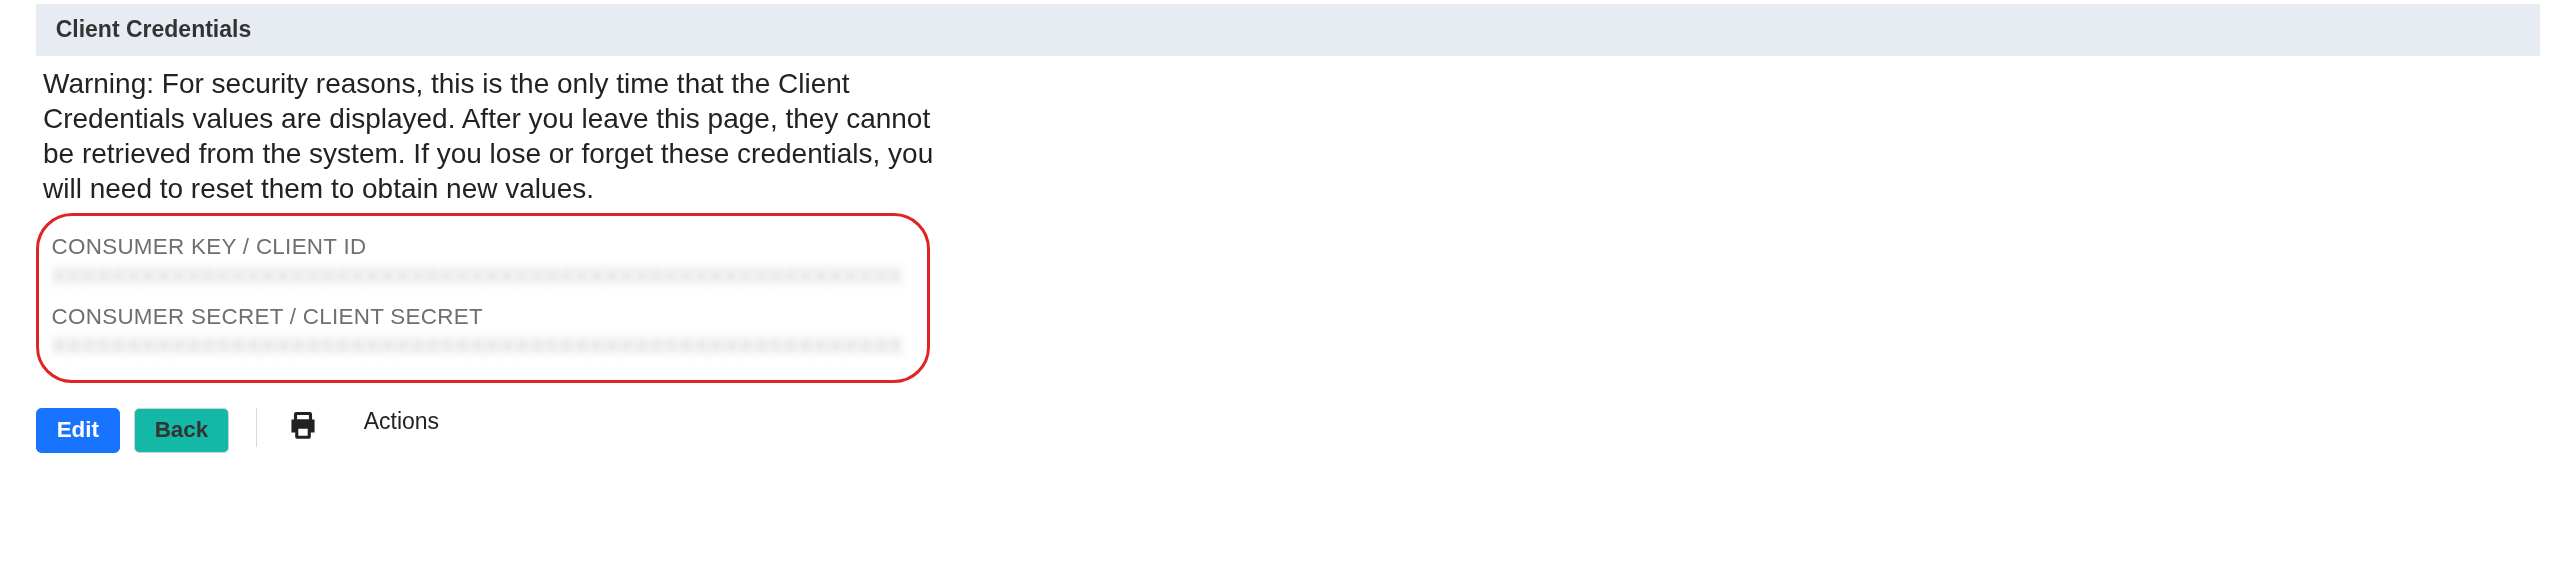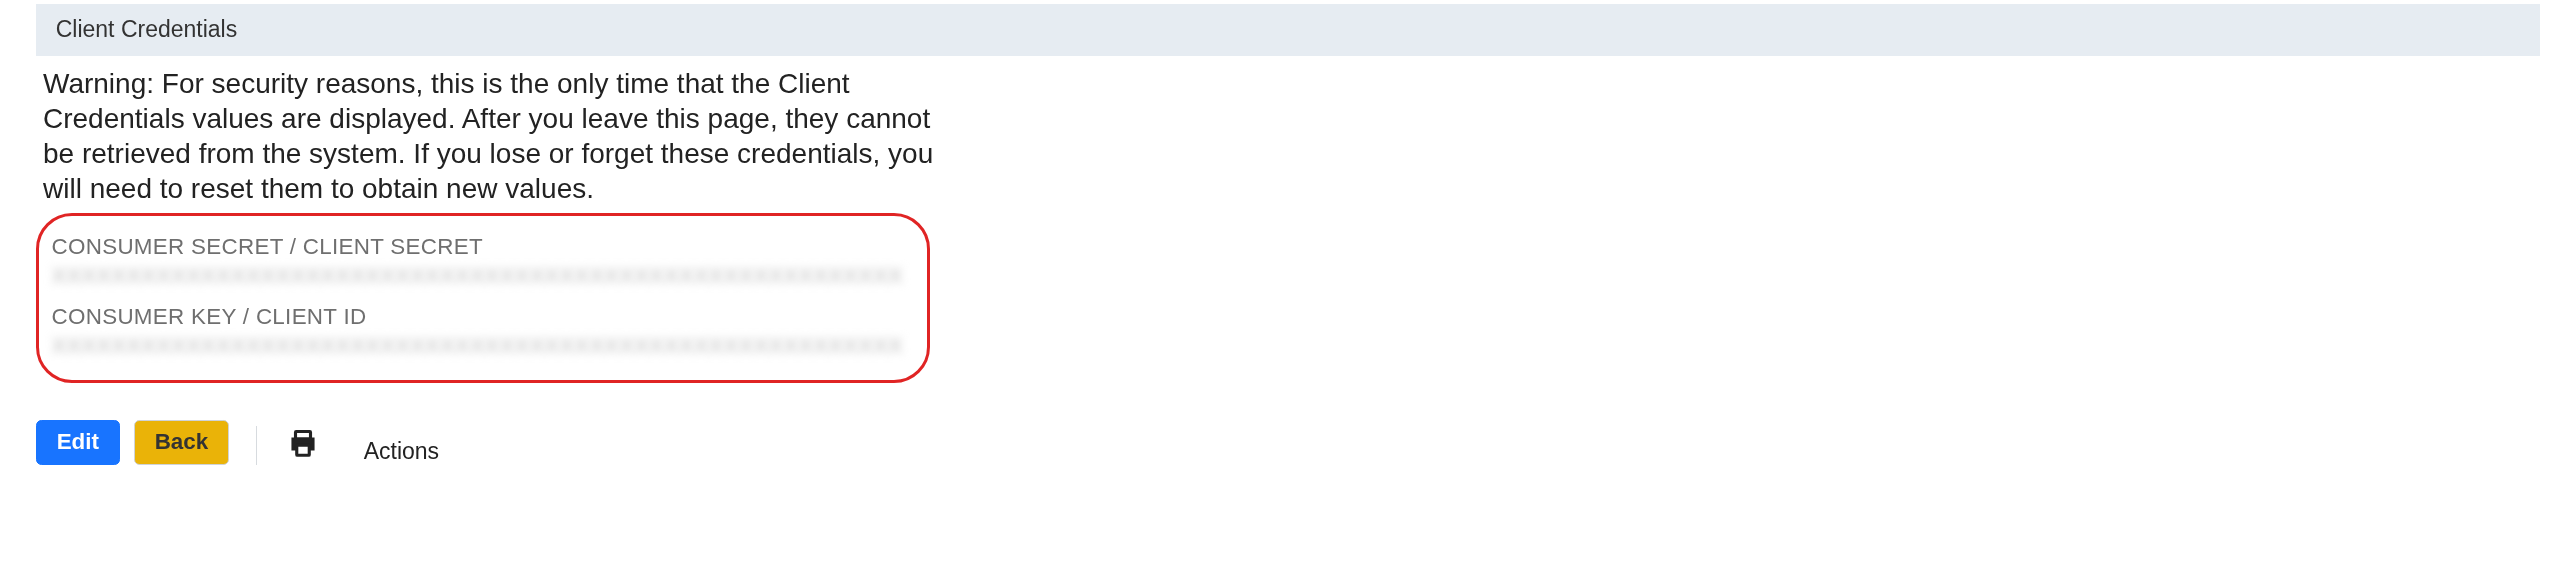--- a/index.html
+++ b/index.html
@@ -11,21 +11,21 @@
     -webkit-font-smoothing: antialiased;
   }
   .page {
     width: 2576px;
     padding: 0;
     box-sizing: border-box;
   }
   .section-header {
     background: #e6ecf2;
     color: #333333;
-    font-weight: 400;
+    font-weight: 700;
     font-size: 23px;
     padding: 12.5px 19.7px;
     margin: 3.6px 36px 0 36px;
   }
   .warning-block {
     padding: 10.7px 36px 0 43px;
     max-width: 903px;
     font-size: 28px;
     line-height: 1.25;
     color: #222222;
@@ -52,21 +52,21 @@
     user-select: none;
     white-space: nowrap;
     overflow: hidden;
   }
   .cred-group + .cred-group {
     margin-top: 12.5px;
   }
 
   .action-row {
     display: flex;
-    align-items: flex-end;
+    align-items: flex-start;
     gap: 14.3px;
     padding: 25px 0 0 36px;
     height: 57px;
   }
   .btn {
     display: inline-flex;
     align-items: center;
     justify-content: center;
     height: 45px;
     padding: 0 19.7px;
@@ -76,21 +76,21 @@
     cursor: pointer;
     border: 0.9px solid transparent;
     box-sizing: border-box;
   }
   .btn-primary {
     background: #1874ff;
     color: #ffffff;
     border-color: #1874ff;
   }
   .btn-secondary {
-    background: #eab308;
+    background: #14b8a6;
     color: #333333;
     border-color: #cfd3d8;
   }
   .divider {
     width: 0.9px;
     height: 39px;
     background: #d7dbdf;
     margin: 0 12.5px;
   }
   .icon-btn {
@@ -122,25 +122,25 @@
 <div class="page">
 
   <div class="section-header">Client Credentials</div>
 
   <div class="warning-block">
     <div>Warning: For security reasons, this is the only time that the Client Credentials values are displayed. After you leave this page, they cannot be retrieved from the system. If you lose or forget these credentials, you will need to reset them to obtain new values.</div>
   </div>
 
   <div class="cred-box">
     <div class="cred-group">
-      <div class="cred-label">CONSUMER SECRET / CLIENT SECRET</div>
+      <div class="cred-label">CONSUMER KEY / CLIENT ID</div>
       <div class="cred-value">XXXXXXXXXXXXXXXXXXXXXXXXXXXXXXXXXXXXXXXXXXXXXXXXXXXXXXXXXXXXXXXX</div>
     </div>
     <div class="cred-group">
-      <div class="cred-label">CONSUMER KEY / CLIENT ID</div>
+      <div class="cred-label">CONSUMER SECRET / CLIENT SECRET</div>
       <div class="cred-value">XXXXXXXXXXXXXXXXXXXXXXXXXXXXXXXXXXXXXXXXXXXXXXXXXXXXXXXXXXXXXXXX</div>
     </div>
   </div>
 
   <div class="action-row">
     <button class="btn btn-primary">Edit</button>
     <button class="btn btn-secondary">Back</button>
 
     <div class="divider"></div>
 

